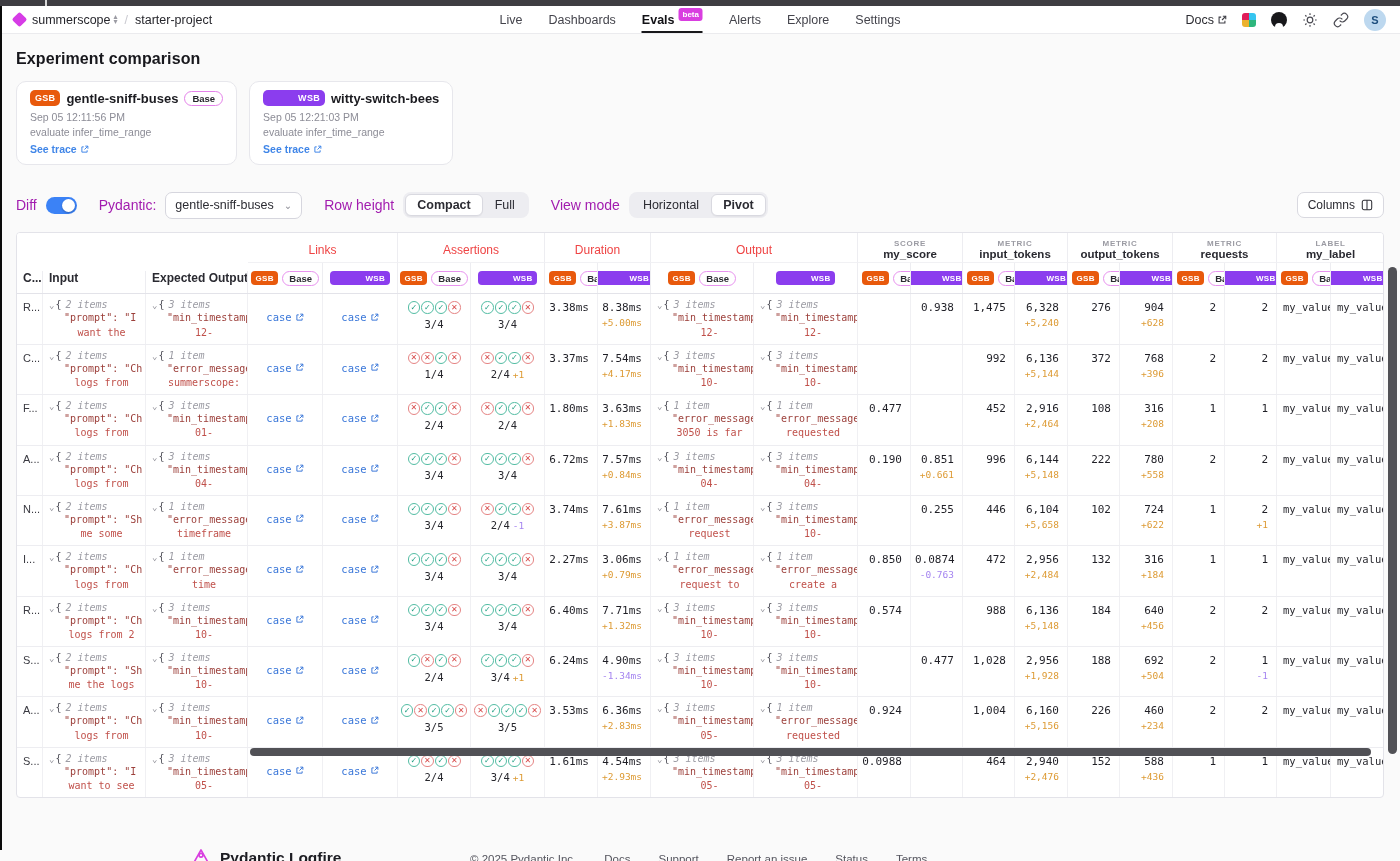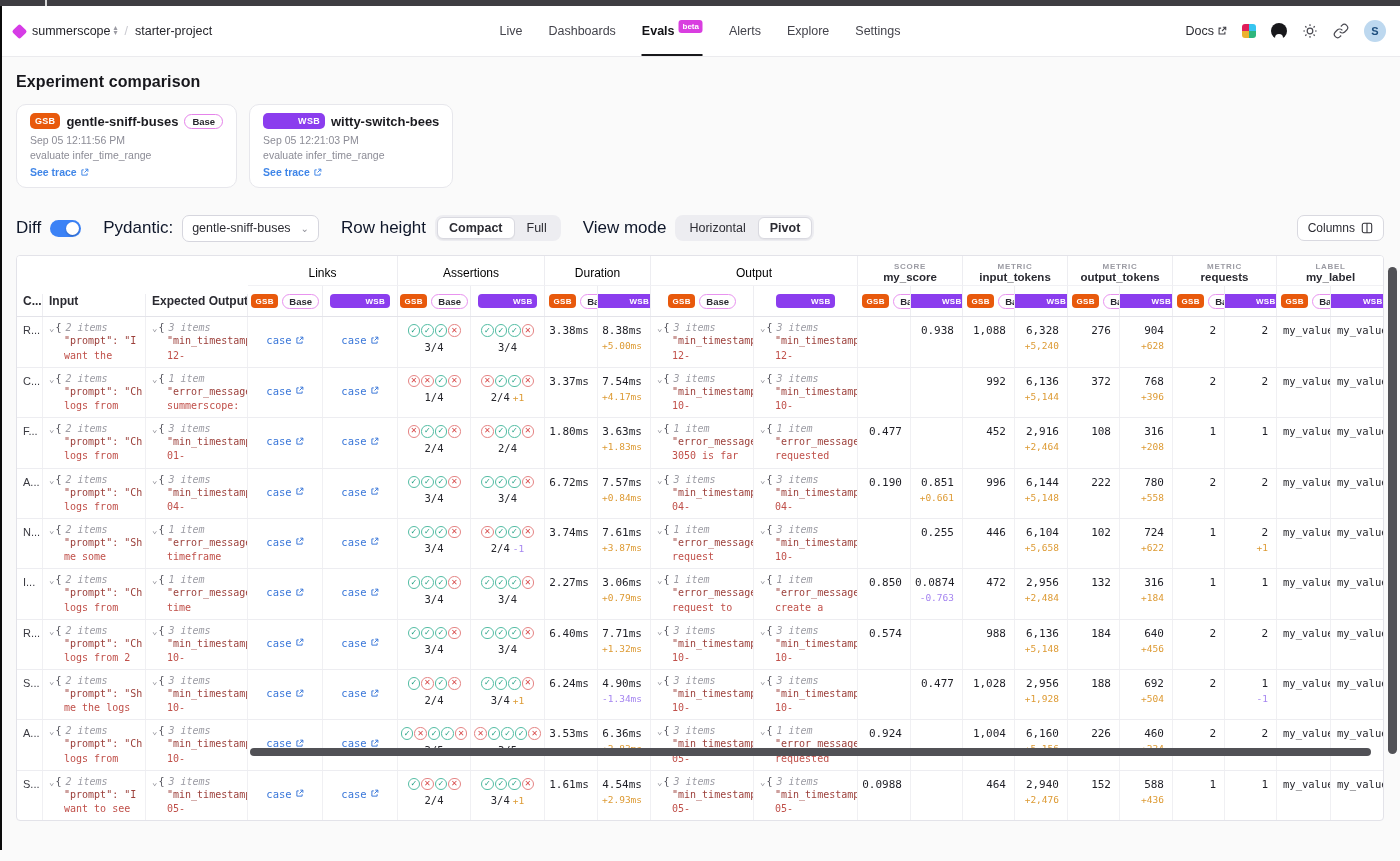--- a/index.html
+++ b/index.html
@@ -4,21 +4,21 @@
 <style>
   * { box-sizing: border-box; margin: 0; padding: 0; }
   html,body { width:1400px; height:861px; overflow:hidden; }
   body { background:#000; font-family:"Liberation Sans", sans-serif; position:relative; }
   .window { position:absolute; inset:0; background:#fafafa; }
   .top-strip { height:6px; background:#3e3d42; position:relative; }
   .top-strip .tick { position:absolute; left:45px; top:0; width:2px; height:6px; background:#d8d8d8; }
   .left-edge { position:absolute; left:0; top:6px; bottom:11px; width:2px; background:#0b0b0b; z-index:40; }
 
   
-  .nav { height:51px; background:#fff; border-bottom:1px solid #ebebee; display:flex; align-items:center; padding:0 14px; position:relative; }
+  .nav { height:28px; background:#fff; border-bottom:1px solid #ebebee; display:flex; align-items:center; padding:0 14px; position:relative; }
   .crumbs { display:flex; align-items:center; gap:7px; font-size:12.5px; color:#26262c; }
   .logo-diamond { width:11px; height:11px; background:#d63ce6; transform:rotate(45deg); border-radius:2px; }
   .crumb-org { display:flex; align-items:center; gap:3px; cursor:pointer; }
   .crumb-sel { color:#9b9ba3; font-size:8px; line-height:0.6; display:inline-flex; flex-direction:column; }
   .crumb-slash { color:#c9c9d0; }
   .tabs { position:absolute; left:50%; transform:translateX(-50%); display:flex; gap:26px; height:100%; align-items:center; }
   .tab { font-size:12.5px; color:#44444c; height:100%; display:flex; align-items:center; gap:4px; cursor:pointer; border-bottom:2px solid transparent; padding-top:2px; }
   .tab.active { color:#121216; font-weight:700; border-bottom-color:#18181b; }
   .beta-badge { background:#d93ee0; color:#fff; font-size:8px; font-weight:700; padding:2px 4px; border-radius:3px; position:relative; top:-5px; }
   .beta-badge:empty { display:none; }
@@ -38,37 +38,37 @@
   .exp-head { display:flex; align-items:center; gap:6px; }
   .abbr-badge { font-size:9px; font-weight:700; color:#fff; padding:3px 5px; border-radius:5px; letter-spacing:0.3px; }
   .exp-name { font-size:13px; font-weight:700; color:#1b1b20; }
   .base-pill { border:1.5px solid #e583ea; border-radius:10px; padding:1px 7px; font-size:9.5px; font-weight:700; color:#26262c; background:#fff; }
   .base-pill:empty { display:none; }
   .exp-meta { font-size:10.5px; color:#8c8c96; margin-top:4px; line-height:1.45; }
   .trace-link { margin-top:3px; font-size:10.5px; font-weight:600; color:#4086e8; display:flex; align-items:center; gap:3px; cursor:pointer; }
 
   
   .controls { display:flex; align-items:center; margin:26px 16px 0; position:relative; height:28px; }
-  .ctl-label { font-size:17px; color:#0f172a; }
+  .ctl-label { font-size:14px; color:#a21caf; }
   .toggle { width:31px; height:17px; border-radius:9px; background:#3b82f6; position:relative; margin:0 22px 0 9px; cursor:pointer; }
   .toggle .knob { position:absolute; top:2px; right:2px; width:13px; height:13px; background:#fff; border-radius:50%; box-shadow:0 1px 2px rgba(0,0,0,.25); }
   .select { margin:0 22px 0 9px; height:27px; min-width:126px; background:#fff; border:1px solid #d6d6de; border-radius:7px; display:flex; align-items:center; justify-content:space-between; gap:10px; padding:0 9px; font-size:12.5px; color:#2c2c33; cursor:pointer; }
   .chev { color:#8f8f98; font-size:10px; }
   .seg-track { display:flex; background:#ededf1; border-radius:8px; padding:2px; margin:0 22px 0 9px; }
   .seg { font-size:12.5px; color:#2c2c33; padding:3px 11px; border-radius:6px; border:1px solid transparent; cursor:pointer; white-space:nowrap; }
   .seg.on { background:#fff; border-color:#d9d9e0; font-weight:600; box-shadow:0 1px 1px rgba(0,0,0,.04); }
   .columns-btn { position:absolute; right:0; display:flex; align-items:center; gap:6px; background:#fff; border:1px solid #d9d9e0; border-radius:7px; padding:5px 10px; font-size:12px; color:#2c2c33; cursor:pointer; }
 
   
   .ctable { margin:13px 0 0 16px; width:1368px; background:#fff; border:1px solid #e3e3e9; border-radius:4px; overflow:hidden; }
   .grid-row { display:grid; }
   .thead { border-bottom:1px solid #e3e3e9; background:#fff; grid-auto-rows:minmax(0,auto); }
   .th-fixed { grid-row:1 / 3; align-self:end; font-size:12px; font-weight:600; color:#2a2a31; padding:0 6px 8px; border-right:1px solid #ededf1; white-space:nowrap; overflow:hidden; }
   .th-group { grid-row:1; display:flex; flex-direction:column; align-items:center; justify-content:center; padding-top:4px; border-right:1px solid #ededf1; border-bottom:1px solid #f1f1f4; min-height:30px; }
-  .th-gname { font-size:12px; font-weight:500; color:#000000; }
+  .th-gname { font-size:12px; font-weight:500; color:#ef4444; }
   .th-kicker { font-size:8px; letter-spacing:0.7px; color:#9b9ba3; font-weight:600; }
   .th-mname { font-size:11.5px; font-weight:600; color:#2a2a31; font-family:"Liberation Sans",sans-serif; }
   .th-sub { grid-row:2; display:flex; align-items:center; justify-content:center; gap:4px; border-right:1px solid #ededf1; overflow:hidden; min-height:30px; padding:0 2px; }
   .th-sub.narrow { justify-content:flex-start; padding-left:4px; }
   .badge { font-size:8px; font-weight:700; color:#fff; padding:2.5px 4.5px; border-radius:4px; letter-spacing:0.3px; flex:0 0 auto; }
   .b-gsb { background:#e8590c; }
   .b-wsb { background:#8b3dee;padding-left:35px; }
   .hdr-pill { border:1.5px solid #e893ef; border-radius:9px; padding:1px 6px; font-size:9.5px; font-weight:700; color:#2a2a31; background:#fff; flex:0 0 auto; }
 
   .trow { border-bottom:1px solid #ededf1; min-height:48.5px; }
@@ -76,21 +76,21 @@
   .td { border-right:1px solid #f0f0f3; padding:5px 6px; overflow:hidden; }
   .td:last-child { border-right:none; }
   .case-cell { font-size:11px; color:#3a3a41; padding-top:7px; }
 
   .jtop { font-family:"DejaVu Sans Mono",monospace; font-size:10px; white-space:nowrap; }
   .jcaret { color:#8a8a93; font-size:9px; margin-right:1px; }
   .jbrace { color:#52525b; }
   .jcount { color:#9c9ca4; font-style:italic; margin-left:4px; }
   .jl { font-family:"DejaVu Sans Mono",monospace; font-size:10px; padding-left:15px; white-space:nowrap; line-height:1.32; margin-top:1px; }
   .jl.k { color:#9c3f3a; }
-  .jl.v { color:#c0504a; }
+  .jl.v { color:#c0504a;text-align:center; }
 
   .link-cell { text-align:center; padding-top:13px; }
   .case-link { color:#3a77d9; font-family:"DejaVu Sans Mono",monospace; font-size:10.5px; display:inline-flex; align-items:center; gap:3px; cursor:pointer; text-decoration:none; }
 
   .asrt-cell { text-align:center; padding-top:7px; }
   .ic-row { display:flex; justify-content:center; gap:1px; }
   .ic { width:12.5px; height:12.5px; border-radius:50%; border:1.3px solid; font-size:8px; line-height:1; display:inline-flex; align-items:center; justify-content:center; flex:0 0 auto; }
   .ic.p { color:#1f9e81; border-color:#54bda4; }
   .ic.f { color:#d84a4a; border-color:#e58484; }
   .asrt-score { margin-top:4px; font-family:"DejaVu Sans Mono",monospace; font-size:10.5px; color:#27272d; }
@@ -413,21 +413,21 @@
           <div class="jl k">"min_timestamp</div>
           <div class="jl v">12-</div>
         </div>
         <div class="td">
           <div class="jtop"><span class="jcaret">⌄</span><span class="jbrace">{</span><span class="jcount">3 items</span></div>
           <div class="jl k">"min_timestamp</div>
           <div class="jl v">12-</div>
         </div>
         <div class="td num-cell"></div>
         <div class="td num-cell">0.938</div>
-        <div class="td num-cell">1,088</div>
+        <div class="td num-cell">1,475</div>
         <div class="td num-cell">6,328<span class="diff pos">+5,240</span></div>
         <div class="td num-cell">276</div>
         <div class="td num-cell">904<span class="diff pos">+628</span></div>
         <div class="td num-cell">2</div>
         <div class="td num-cell">2</div>
         <div class="td lbl-cell">my_value_</div>
         <div class="td lbl-cell">my_value_</div>
       </div>
       <div class="grid-row trow" style="grid-template-columns: 26px 103px 102px 75px 75px 73px 74px 53px 53px 103px 104px 53px 52px 52px 53px 52px 53px 52px 52px 54px 54px;">
         <div class="td case-cell">C...</div>

